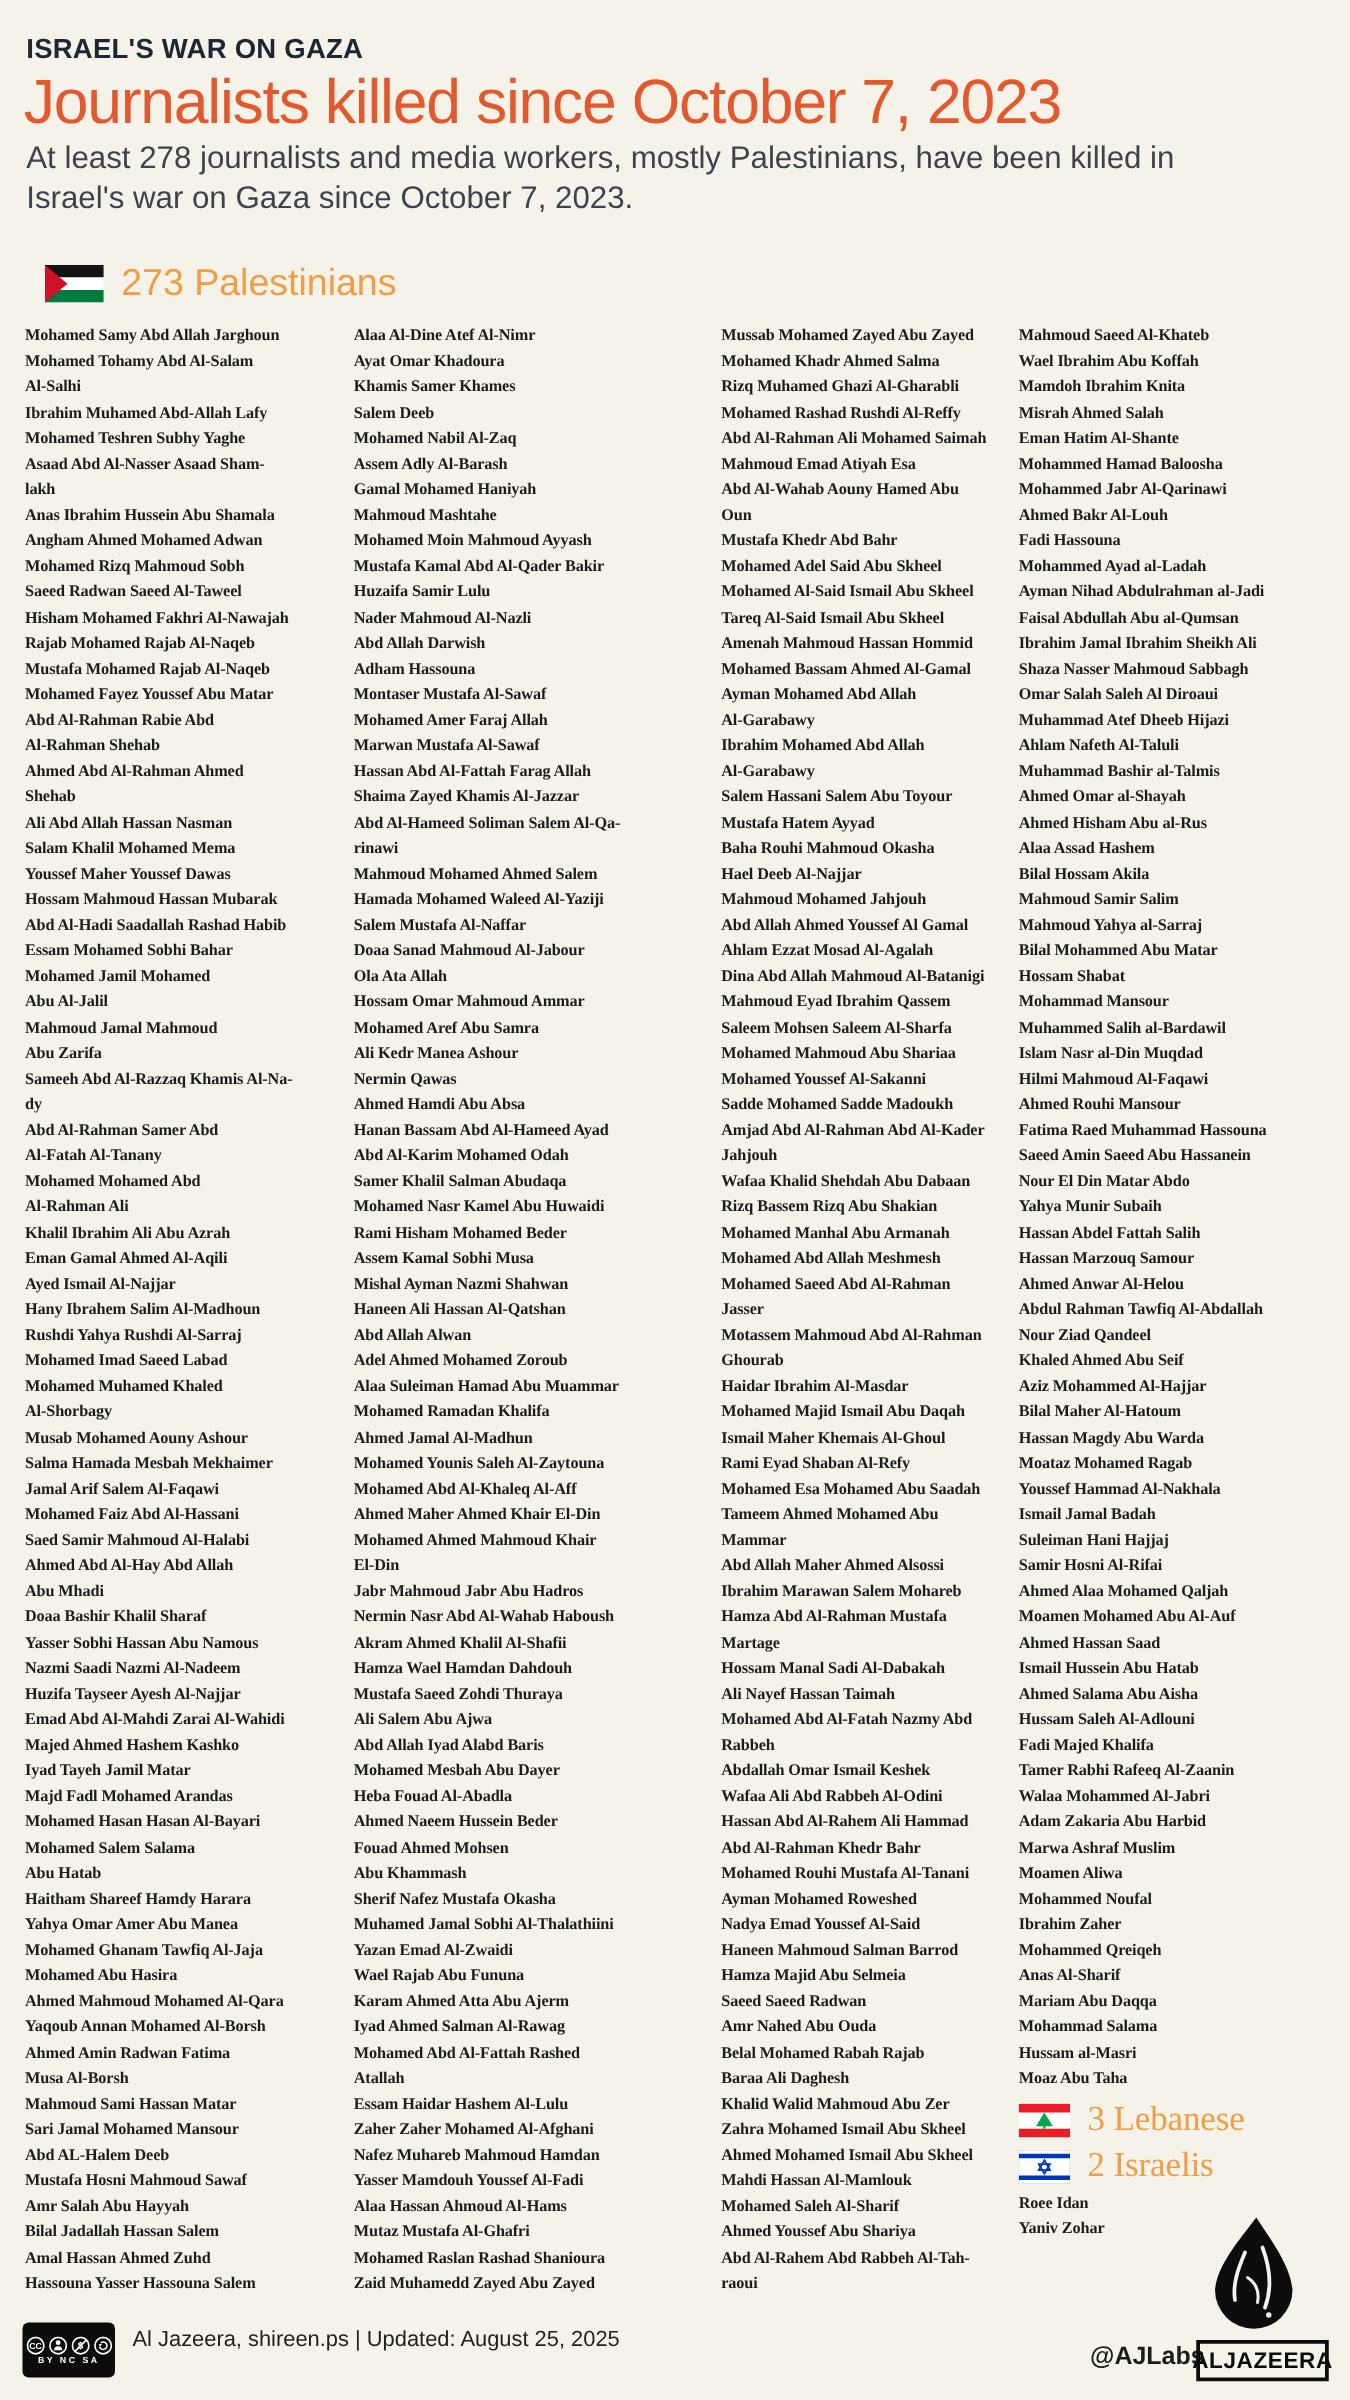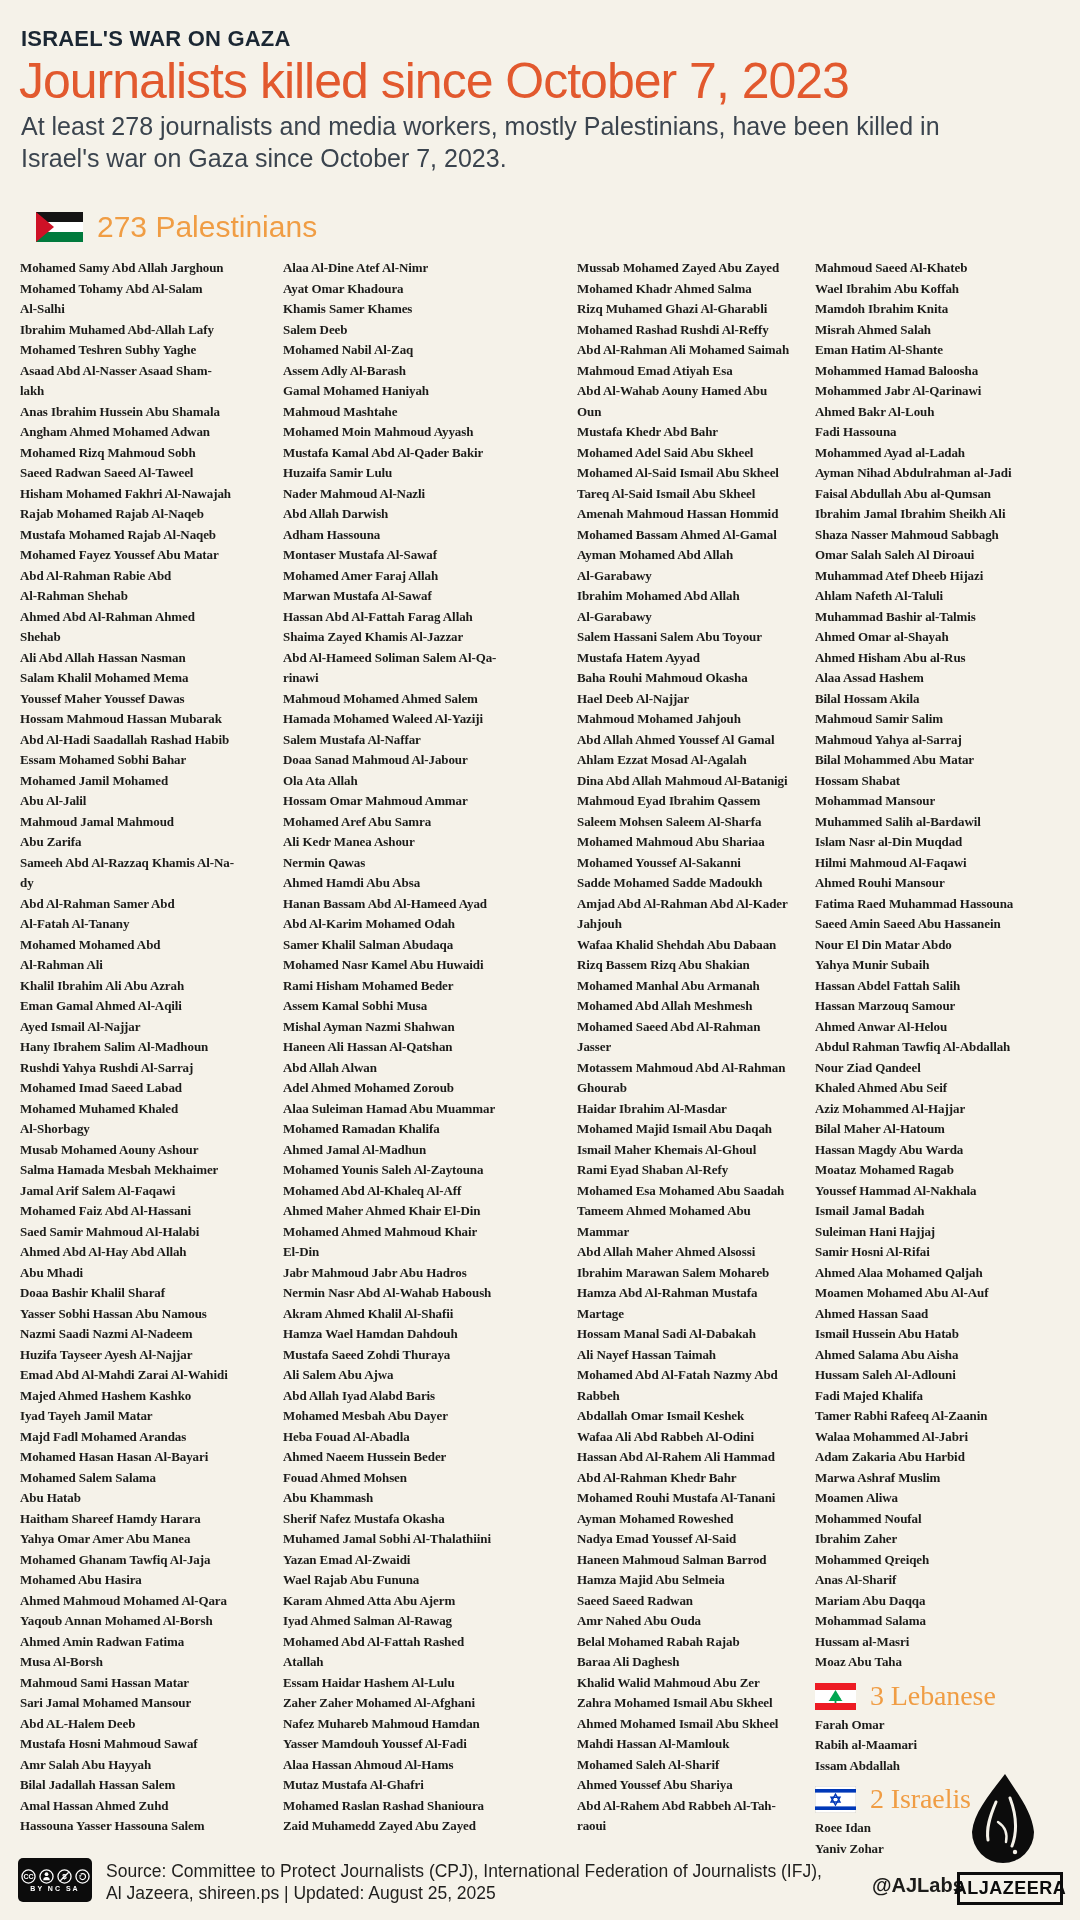--- a/index.html
+++ b/index.html
@@ -360,25 +360,20 @@
     <svg class="flag" width="41" height="27" viewBox="0 0 41 27">
       <rect x="0" y="0" width="41" height="27" fill="#ffffff"></rect>
       <rect x="0" y="0" width="41" height="7" fill="#ed1c24"></rect>
       <rect x="0" y="20" width="41" height="7" fill="#ed1c24"></rect>
       <polygon points="20.5,7 26,16 15,16" fill="#00a651"></polygon>
       <polygon points="20.5,10 27.5,18 13.5,18" fill="#00a651"></polygon>
       <rect x="19.6" y="16" width="1.8" height="4" fill="#00a651"></rect>
     </svg>
     <span class="sec-label">3 Lebanese</span>
   </div>
-  <div>
-      <div>Farah Omar</div>
-      <div>Rabih al-Maamari</div>
-      <div>Issam Abdallah</div>
-    </div>
 
   <div class="sec-head sub-sec">
     <svg class="flag" width="41" height="27" viewBox="0 0 41 27">
       <rect x="0" y="0" width="41" height="27" fill="#ffffff" stroke="#d8d5cc" stroke-width="1"></rect>
       <rect x="0" y="3" width="41" height="3.6" fill="#0038b8"></rect>
       <rect x="0" y="20.4" width="41" height="3.6" fill="#0038b8"></rect>
       <polygon points="20.5,8.2 25,16 16,16" fill="none" stroke="#0038b8" stroke-width="1.4"></polygon>
       <polygon points="20.5,19 25,11.2 16,11.2" fill="none" stroke="#0038b8" stroke-width="1.4"></polygon>
     </svg>
     <span class="sec-label">2 Israelis</span>
@@ -407,21 +402,20 @@
       </svg>
     <svg width="15" height="15" viewBox="0 0 16 16">
         <circle cx="8" cy="8" r="7" fill="none" stroke="#fff" stroke-width="1.4"></circle>
         <path d="M5 9 a3.2 3.2 0 1 0 1 -3.4" fill="none" stroke="#fff" stroke-width="1.3"></path>
         <polygon points="4.2,6.8 7.2,6.4 5.4,8.9" fill="#fff"></polygon>
       </svg>
   </div>
   <div class="cc-sub">BY NC SA</div>
 </div>
 <div class="abs source">
-  <div>Source:  Committee to Protect Journalists (CPJ), International Federation of Journalists (IFJ),</div>
   <div>Al Jazeera, shireen.ps   |   Updated: August 25, 2025</div>
 </div>
 <div class="abs handle">@AJLabs</div>
 
 <svg class="abs aj-mark" width="100" height="96" viewBox="0 0 100 96">
   <path d="M53 2 C38 22 22 40 20 60 a31 31 0 0 0 62 0 C80 40 66 22 53 2 Z" fill="#0c0c0c"></path>
   <path d="M44 30 C38 44 34 56 36 68" fill="none" stroke="#f5f2e9" stroke-width="3" stroke-linecap="round"></path>
   <path d="M58 26 C64 42 66 58 60 74" fill="none" stroke="#f5f2e9" stroke-width="3" stroke-linecap="round"></path>
   <path d="M46 50 C52 54 56 60 54 70" fill="none" stroke="#f5f2e9" stroke-width="2.4" stroke-linecap="round"></path>
   <circle cx="63" cy="80" r="2.2" fill="#f5f2e9"></circle>

